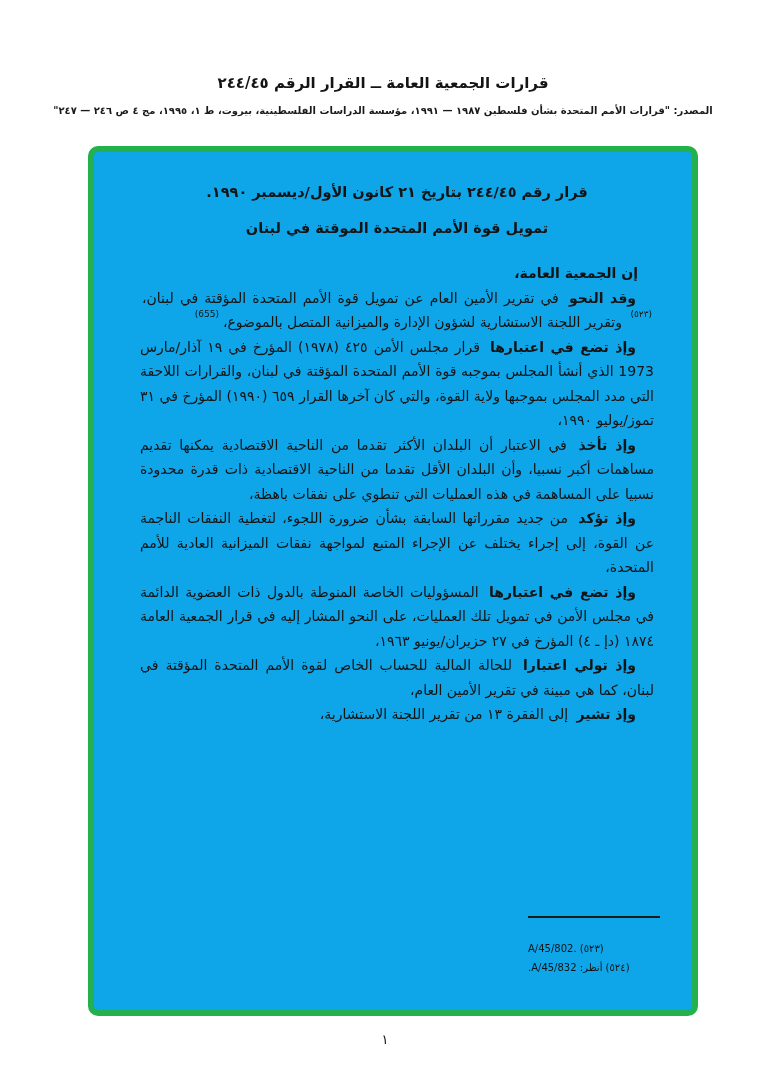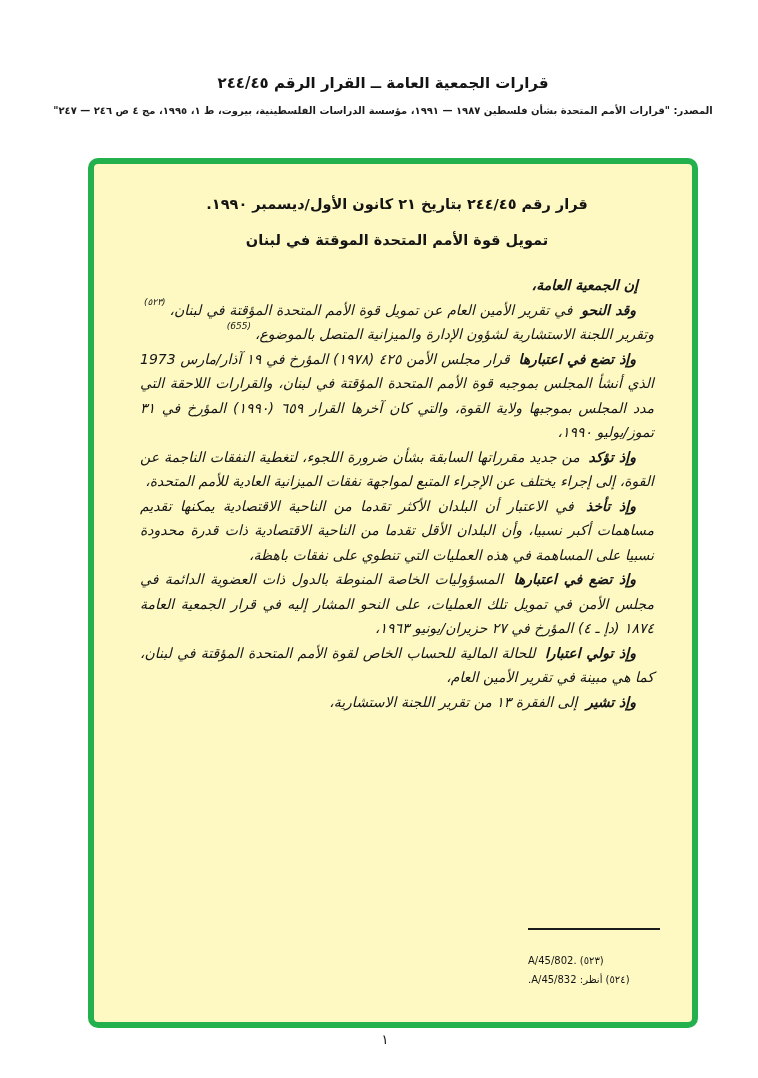--- a/index.html
+++ b/index.html
@@ -8,39 +8,39 @@
     width:758px; height:1078px;
     position:relative; overflow:hidden;
     font-family:"DejaVu Sans", sans-serif;
     color:#141414;
   }
   .header { direction:rtl; text-align:center; padding-top:66px; }
   .doc-title { font-size:15px; font-weight:bold; letter-spacing:0.2px; }
   .doc-source { font-size:10px; font-weight:bold; margin-top:13px; color:#1a1a1a; }
 
   .frame {
-    position:absolute; left:82px; top:152px;
+    position:absolute; left:82px; top:140px;
     width:610px; height:870px;
     border:6px solid #0c4a6e;
     border-radius:10px;
-    background:#fef9c3;
+    background:#0ea5e9;
     overflow:hidden;
   }
   .doc {
     direction:rtl;
     padding:16px 36px 0 44px;
     font-size:14px;
     line-height:24.5px;
     text-align:justify;
     text-justify:inter-word;
   }
   .h1, .h2 { text-align:center; font-weight:bold; font-size:14.5px; text-indent:0; }
   .h1 { margin-top:10px; }
   .h2 { margin:11px 0 21px 0; }
-  p { margin:0; text-indent:16px;font-style:italic; }
+  p { margin:0; text-indent:16px; }
   .lead { font-weight:bold; }
   .opening { font-weight:bold; }
   sup { font-size:9px; line-height:0; position:relative; top:-4px; }
 
   .footnotes {
     position:absolute; right:28px; bottom:30px;
     direction:rtl; text-align:left;
     font-size:10px; line-height:17px;
   }
   .fn-rule { width:132px; height:2px; background:#1c1c1c; margin:0 0 9px auto; margin-right:0; margin-left:auto; }
@@ -68,23 +68,23 @@
     <div class="h1">قرار رقم ٢٤٤/٤٥ بتاريخ ٢١ كانون الأول/ديسمبر ١٩٩٠.</div>
     <div class="h2">تمويل قوة الأمم المتحدة الموقتة في لبنان</div>
 
     <p class="opening">إن الجمعية العامة،</p>
 
     <p><span class="lead">وقد النحو</span><span> في تقرير الأمين العام عن تمويل قوة الأمم المتحدة المؤقتة في لبنان،</span><sup>(٥٢٣)</sup><span> وتقرير اللجنة الاستشارية لشؤون الإدارة والميزانية المتصل بالموضوع،</span><sup>(655)</sup></p>
 
     <p><span class="lead">وإذ تضع في اعتبارها</span><span> قرار مجلس الأمن ٤٢٥ (١٩٧٨) المؤرخ في ١٩ آذار/مارس 1973 الذي أنشأ المجلس بموجبه قوة الأمم المتحدة المؤقتة في لبنان، والقرارات اللاحقة التي مدد المجلس بموجبها ولاية القوة، والتي كان آخرها القرار ٦٥٩ (١٩٩٠) المؤرخ في ٣١ تموز/يوليو ١٩٩٠،</span></p>
 
 
+    <p><span class="lead">وإذ تأخذ</span><span> في الاعتبار أن البلدان الأكثر تقدما من الناحية الاقتصادية يمكنها تقديم مساهمات أكبر نسبيا، وأن البلدان الأقل تقدما من الناحية الاقتصادية ذات قدرة محدودة نسبيا على المساهمة في هذه العمليات التي تنطوي على نفقات باهظة،</span></p>
+
     <p><span class="lead">وإذ تؤكد</span><span> من جديد مقرراتها السابقة بشأن ضرورة اللجوء، لتغطية النفقات الناجمة عن القوة، إلى إجراء يختلف عن الإجراء المتبع لمواجهة نفقات الميزانية العادية للأمم المتحدة،</span></p>
-
-    <p><span class="lead">وإذ تأخذ</span><span> في الاعتبار أن البلدان الأكثر تقدما من الناحية الاقتصادية يمكنها تقديم مساهمات أكبر نسبيا، وأن البلدان الأقل تقدما من الناحية الاقتصادية ذات قدرة محدودة نسبيا على المساهمة في هذه العمليات التي تنطوي على نفقات باهظة،</span></p>
 
     <p><span class="lead">وإذ تضع في اعتبارها</span><span> المسؤوليات الخاصة المنوطة بالدول ذات العضوية الدائمة في مجلس الأمن في تمويل تلك العمليات، على النحو المشار إليه في قرار الجمعية العامة ١٨٧٤ (دإ ـ ٤) المؤرخ في ٢٧ حزيران/يونيو ١٩٦٣،</span></p>
 
     <p><span class="lead">وإذ تولي اعتبارا</span><span> للحالة المالية للحساب الخاص لقوة الأمم المتحدة المؤقتة في لبنان، كما هي مبينة في تقرير الأمين العام،</span></p>
 
     <p><span class="lead">وإذ تشير</span><span> إلى الفقرة ١٣ من تقرير اللجنة الاستشارية،</span></p>
   </div>
 
   <div class="footnotes">
     <div class="fn-rule-row"><span class="fn-rule"></span></div>

